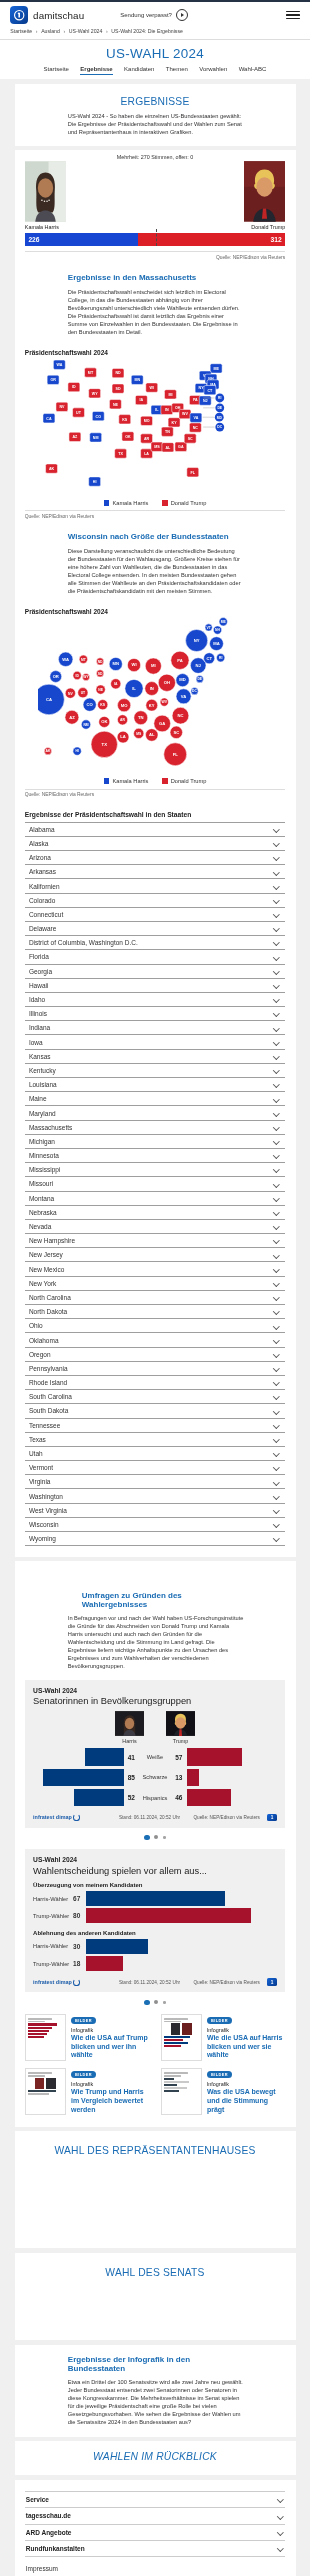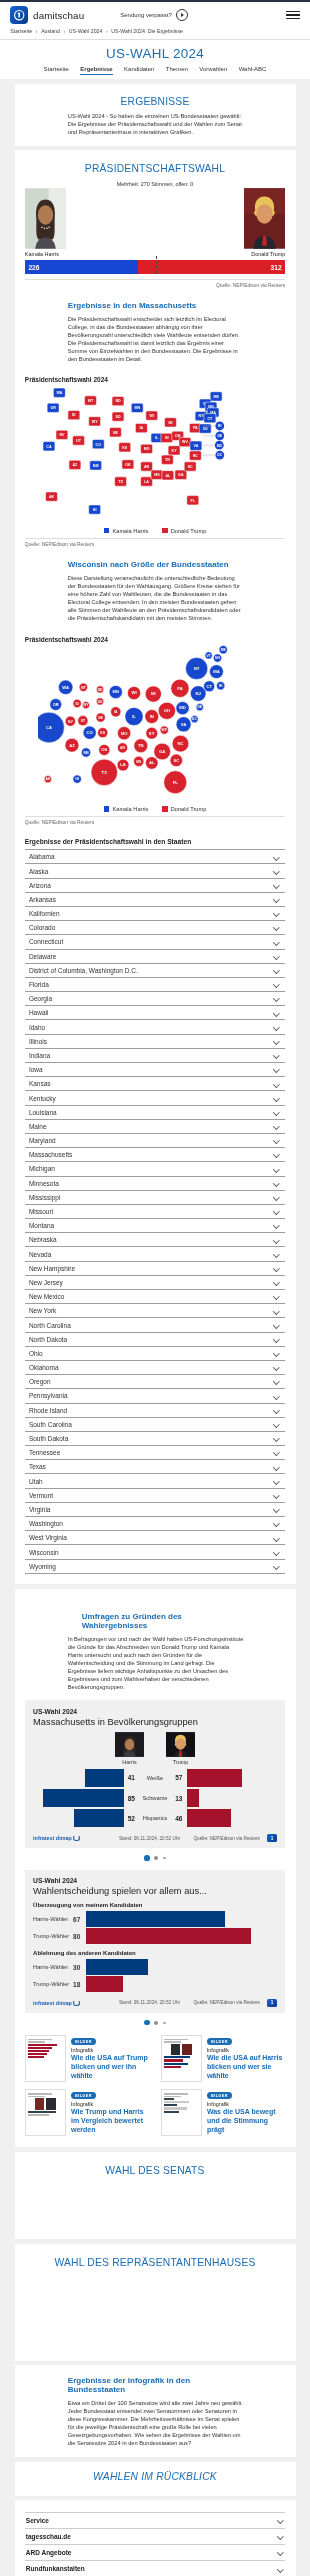--- a/index.html
+++ b/index.html
@@ -157,21 +157,20 @@
   </header>
 
   <section class="card" style="padding:1px 0 9.3px;">
     <h2 class="sec-head">ERGEBNISSE</h2>
     <div class="inner">
         <p class="para indent" style="margin:0 0 0 43px;">US-Wahl 2024 - So haben die einzelnen US-Bundesstaaten gewählt: Die Ergebnisse der Präsidentschaftswahl und der Wahlen zum Senat und Repräsentantenhaus in interaktiven Grafiken.</p>
       </div>
   </section>
 
   <section class="card" style="padding:1px 0 10.3px;">
-    <h2 class="sec-head">PRÄSIDENTSCHAFTSWAHL</h2>
     <div class="inner">
       <div class="majority">Mehrheit: 270 Stimmen, offen: 0</div>
       <div class="cand-row">
         <div class="cand">
           <svg class="photo" viewBox="0 0 80 118">
             <rect width="80" height="118" fill="#cfd8cf"></rect>
               <rect x="46" y="0" width="34" height="118" fill="#e8ece6"></rect>
             <path d="M40 22 C24 22 20 40 22 58 C23 74 20 92 26 100 L54 100 C60 92 57 74 58 58 C60 40 56 22 40 22 Z" fill="#3a2a22"></path>
             <ellipse cx="40" cy="52" rx="15" ry="19" fill="#b07a52"></ellipse>
             <path d="M20 118 C22 100 32 96 40 96 C48 96 58 100 60 118 Z" fill="#4c4a52"></path>
@@ -850,26 +849,26 @@
           <li>
             <span>Wyoming</span>
             <span class="chev"></span>
           </li>
         </ul>
     </div>
   </section>
 
   <section class="card" style="padding:3.1px 0 11.4px;">
     <div class="inner">
-      <h3 class="sub-head indent" style="margin-top:20px;padding-left:14px;">Umfragen zu Gründen des Wahlergebnisses</h3>
+      <h3 class="sub-head indent" style="margin-top:27px;padding-left:14px;">Umfragen zu Gründen des Wahlergebnisses</h3>
       <p class="para" style="margin:0 0 0 43px;">In Befragungen vor und nach der Wahl haben US-Forschungsinstitute die Gründe für das Abschneiden von Donald Trump und Kamala Harris untersucht und auch nach den Gründen für die Wahlentscheidung und die Stimmung im Land gefragt. Die Ergebnisse liefern wichtige Anhaltspunkte zu den Ursachen des Ergebnisses und zum Wahlverhalten der verschiedenen Bevölkerungsgruppen.</p>
 
       <div class="info-box">
         <div class="info-kicker">US-Wahl 2024</div>
-        <div class="info-title">Massachusetts in Bevölkerungsgruppen</div>
+        <div class="info-title">Senatorinnen in Bevölkerungsgruppen</div>
         <div class="ph-row">
           <div class="ph-col">
             <svg class="ph-sm" viewBox="0 0 56 48">
                 <rect width="56" height="48" fill="#1c1c20"></rect>
                 <path d="M28 8 C18 8 16 20 17 30 C17 38 16 44 19 48 L37 48 C40 44 39 38 39 30 C40 20 38 8 28 8 Z" fill="#352620"></path>
                 <ellipse cx="28" cy="24" rx="9" ry="11" fill="#b07a52"></ellipse>
                 <path d="M16 48 C18 38 24 36 28 36 C32 36 38 38 40 48 Z" fill="#3c3a42"></path>
               </svg>
             <span>Harris</span>
           </div>
@@ -1017,27 +1016,27 @@
               <div class="t-bar" style="width: 66%; background: rgb(201, 201, 201);"></div>
               <div class="t-bar" style="width: 45%; background: rgb(50, 67, 79);"></div>
             </div>
             <div class="t-body"><span class="badge">BILDER</span><div class="t-kicker">Infografik</div><div class="t-title">Was die USA bewegt und die Stimmung prägt</div></div>
           </div>
         </div>
     </div>
   </section>
 
   <section class="card" style="padding:2.1px 0 9.3px;">
+    <h2 class="sec-head">WAHL DES REPRÄSENTANTENHAUSES</h2>
+    <div class="embed-space"></div>
+  </section>
+
+  <section class="card" style="padding:2.1px 0 9.3px;">
     <h2 class="sec-head">WAHL DES SENATS</h2>
     <div class="embed-space sm"></div>
-  </section>
-
-  <section class="card" style="padding:2.1px 0 9.3px;">
-    <h2 class="sec-head">WAHL DES REPRÄSENTANTENHAUSES</h2>
-    <div class="embed-space"></div>
   </section>
 
   <section class="card" style="padding:2.1px 0 10.3px;">
     <div class="inner">
       <h3 class="sub-head indent" style="margin-top:8.3px;">Ergebnisse der Infografik in den Bundesstaaten</h3>
       <p class="para" style="margin:0 0 0 43px;">Etwa ein Drittel der 100 Senatssitze wird alle zwei Jahre neu gewählt. Jeder Bundesstaat entsendet zwei Senatorinnen oder Senatoren in diese Kongresskammer. Die Mehrheitsverhältnisse im Senat spielen für die jeweilige Präsidentschaft eine große Rolle bei vielen Gesetzgebungsvorhaben. Wie sehen die Ergebnisse der Wahlen um die Senatssitze 2024 in den Bundesstaaten aus?</p>
     </div>
   </section>
 
   <section class="card" style="padding:0 0 8.3px;font-style:italic;">

